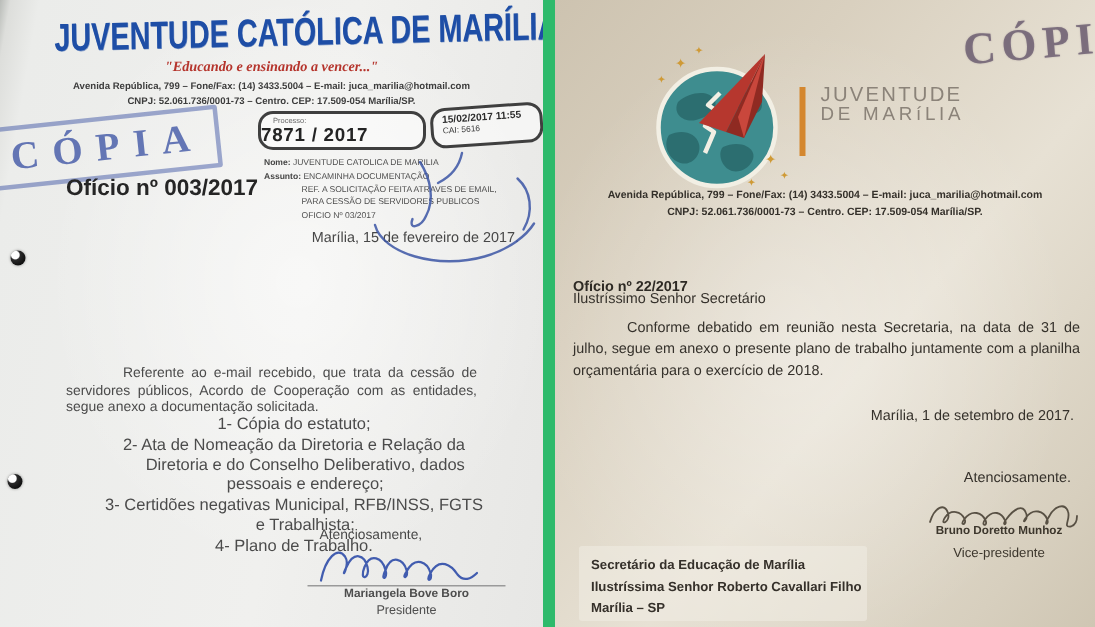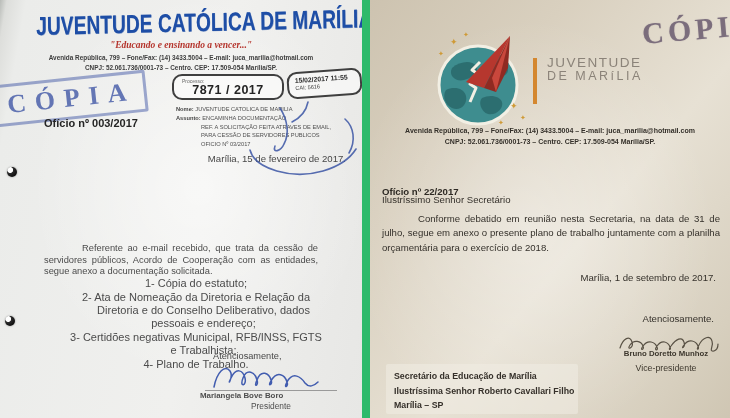--- a/index.html
+++ b/index.html
@@ -37,29 +37,29 @@
   }
   .lp-copia {
     position:absolute; left:-16px; top:78px; transform:rotate(-6deg);
     border:3px solid rgba(46,70,158,.45); border-radius:2px;
     color:rgba(46,70,158,.72); font-family:"Liberation Serif", serif;
     font-weight:bold; font-size:26px; letter-spacing:9px;
     padding:3px 8px 3px 20px; background:rgba(255,255,255,.06);
   }
   .lp-oficio {
     position:absolute; left:44px; top:117px; font-weight:bold;
-    font-size:11px; color:#252525;
+    font-size:15px; color:#252525;
   }
   .lp-proc-box {
     position:absolute; left:172px; top:74px; width:112px; height:26px;
     border:2px solid #3f3f3f; border-radius:10px; background:rgba(255,255,255,.5);
   }
   .lp-proc-label { position:absolute; left:8px; top:2px; font-size:5px; color:#666; }
   .lp-proc-num {
-    position:absolute; left:0; top:7px; width:100%; text-align:center;
+    position:absolute; left:0; top:7px; width:100%; 
     font-weight:bold; font-size:12.5px; color:#242424; letter-spacing:.5px;
   }
   .lp-dt-box {
     position:absolute; left:287px; top:70px; width:75px; height:27px;
     border:2px solid #3f3f3f; border-radius:10px; transform:rotate(-4deg);
     background:rgba(255,255,255,.5); padding:3px 0 0 6px;
   }
   .lp-dt-line1 { font-size:6.8px; font-weight:bold; color:#2c2c2c; }
   .lp-dt-line2 { font-size:5.6px; color:#3a3a3a; margin-top:1px; }
   .lp-registry {
@@ -85,21 +85,21 @@
   }
   .lp-list {
     position:absolute; left:70px; top:277px; width:252px;
     font-size:11px; color:#4b4b4b; line-height:1.18; list-style:none;text-align:center;
   }
   .lp-list li { padding-left:15px; text-indent:-15px; margin-bottom:1px; }
   .lp-closing { position:absolute; left:213px; top:351px; font-size:9.2px; color:#484848; }
   .lp-sig-svg { position:absolute; left:206px; top:360px; }
   .lp-sig-line { position:absolute; left:205px; top:390px; width:132px; border-top:1px solid #9a9a9a; }
   .lp-sig-name {
-    position:absolute; left:200px; top:391px; width:142px; text-align:left;
+    position:absolute; left:200px; top:391px; width:142px; text-align:center;
     font-size:7.9px; font-weight:bold; color:#4e4e4e;
   }
   .lp-sig-title {
     position:absolute; left:200px; top:401px; width:142px; text-align:center;
     font-size:8.4px; color:#4e4e4e;
   }
   
   .divider { position:absolute; left:362px; top:0; width:8px; height:418px; background:#2eba6b; }
   
   .right-page {

